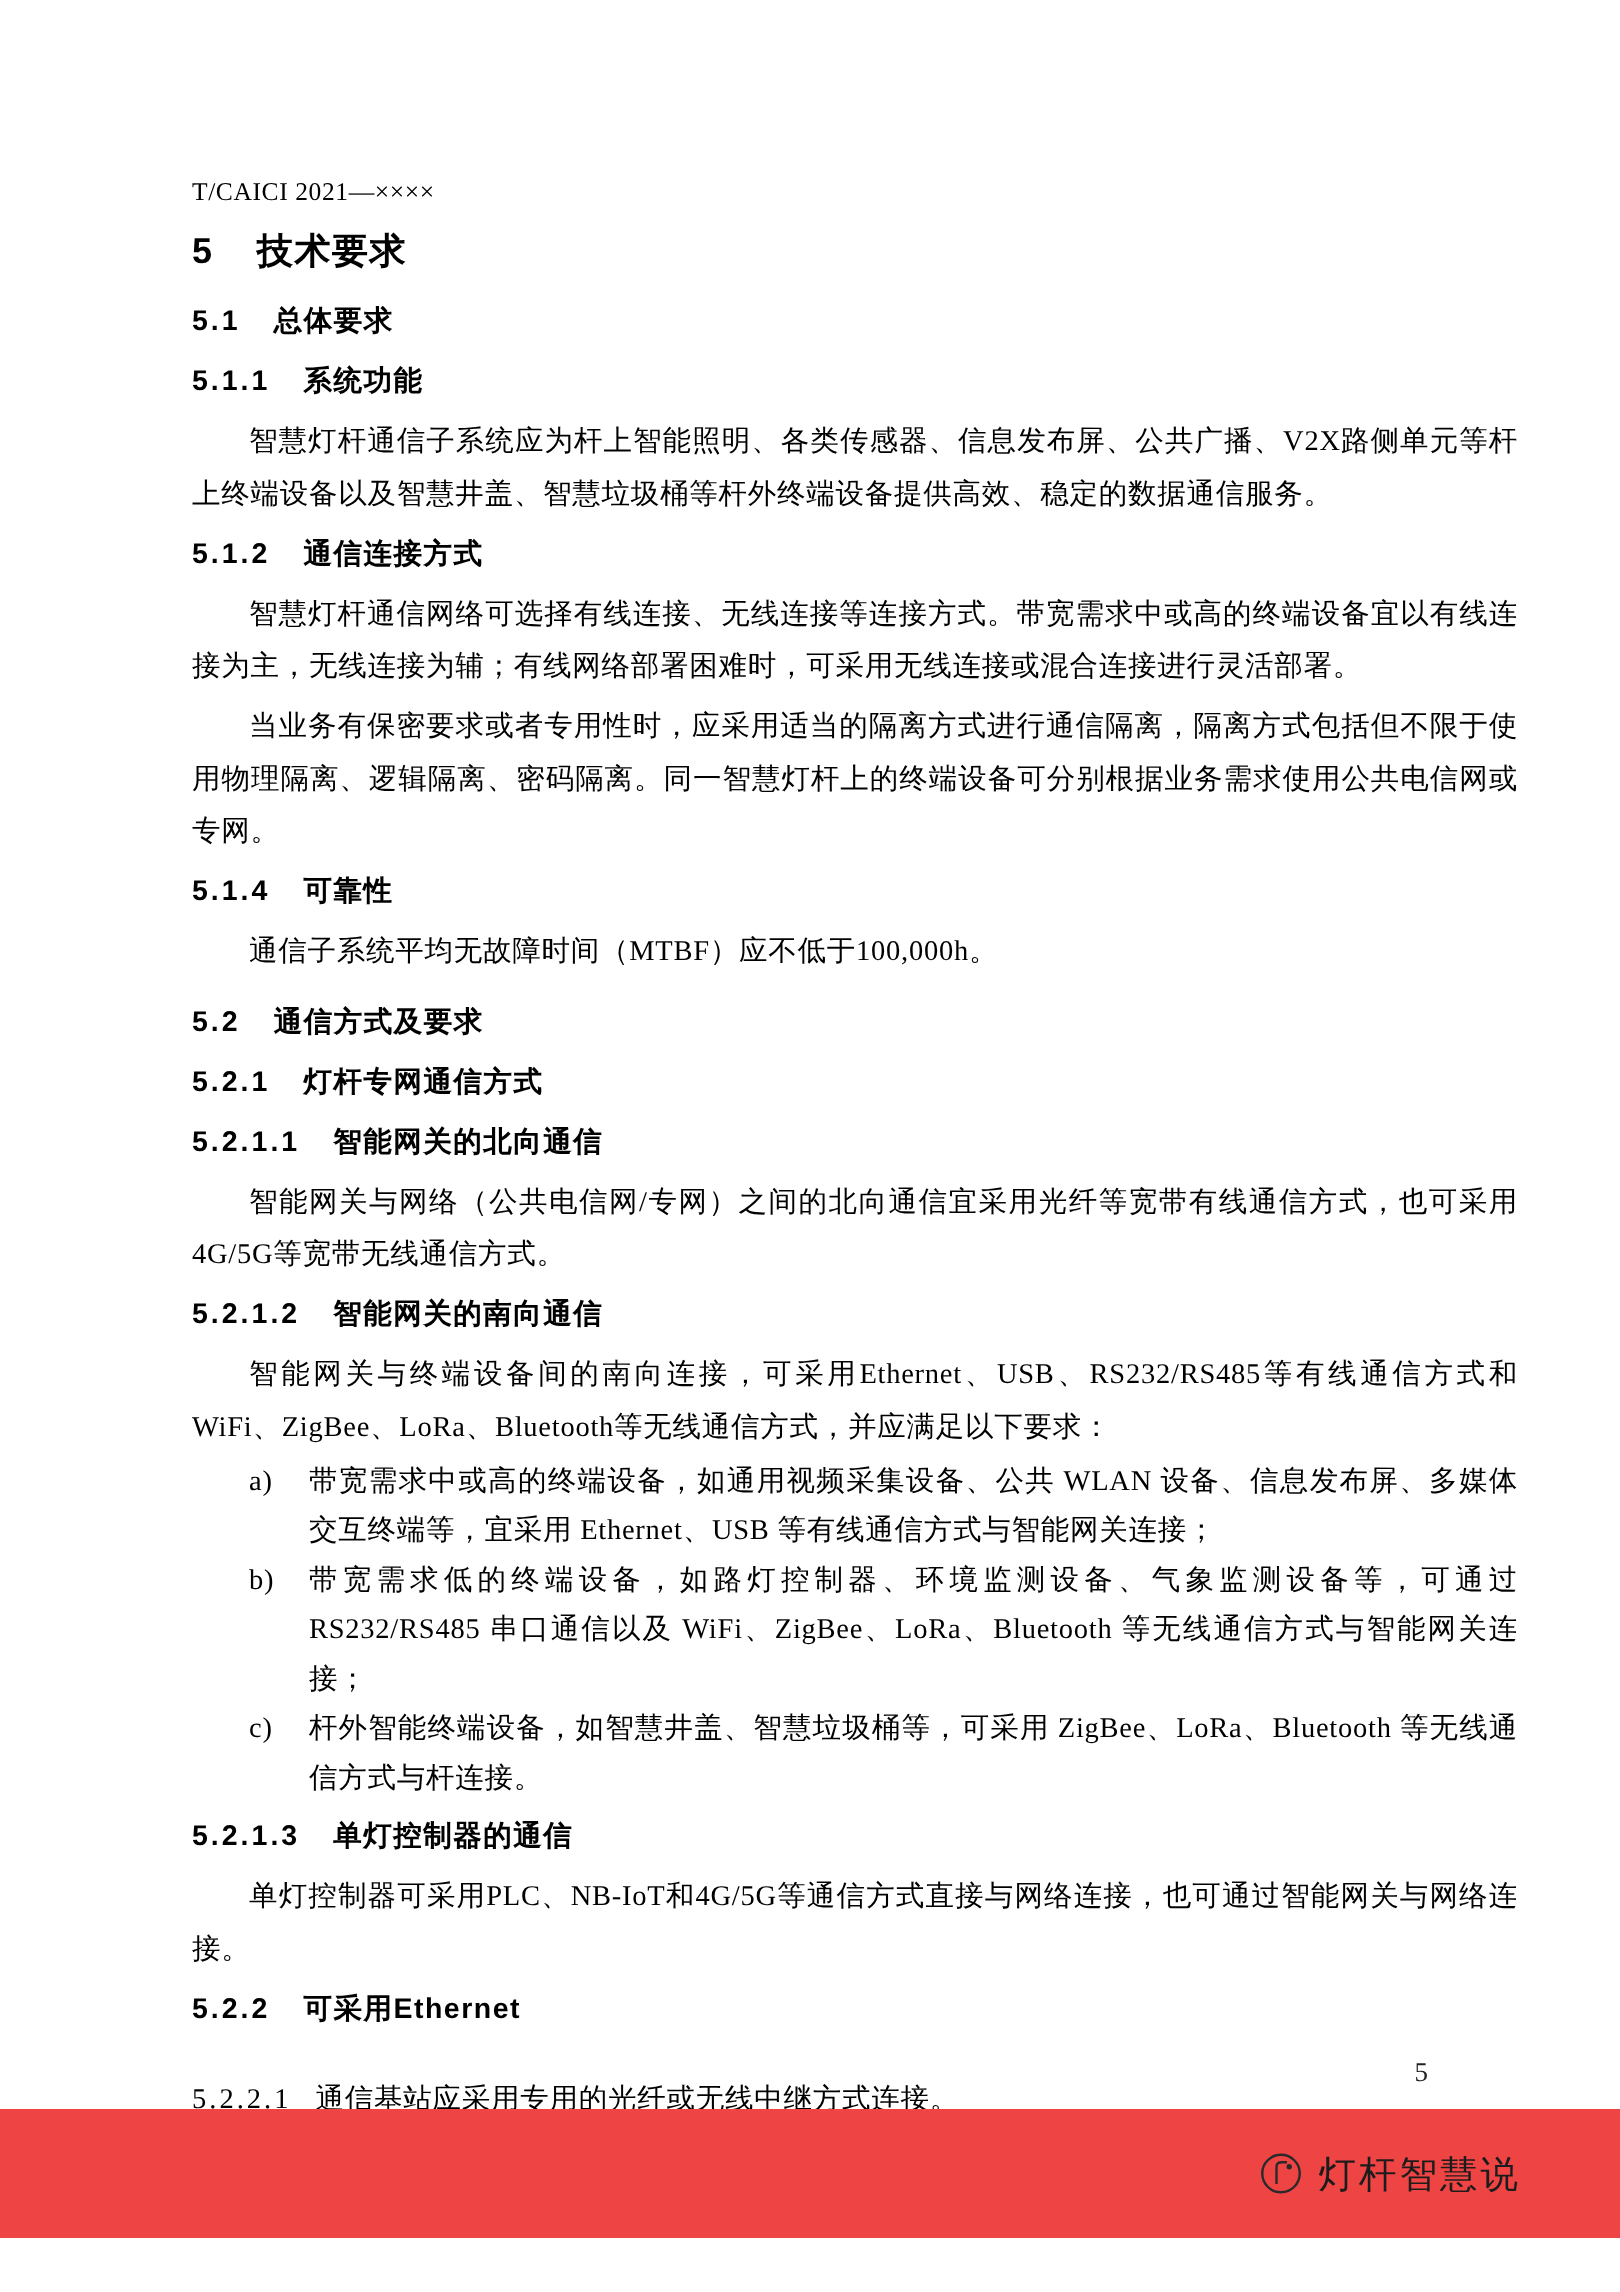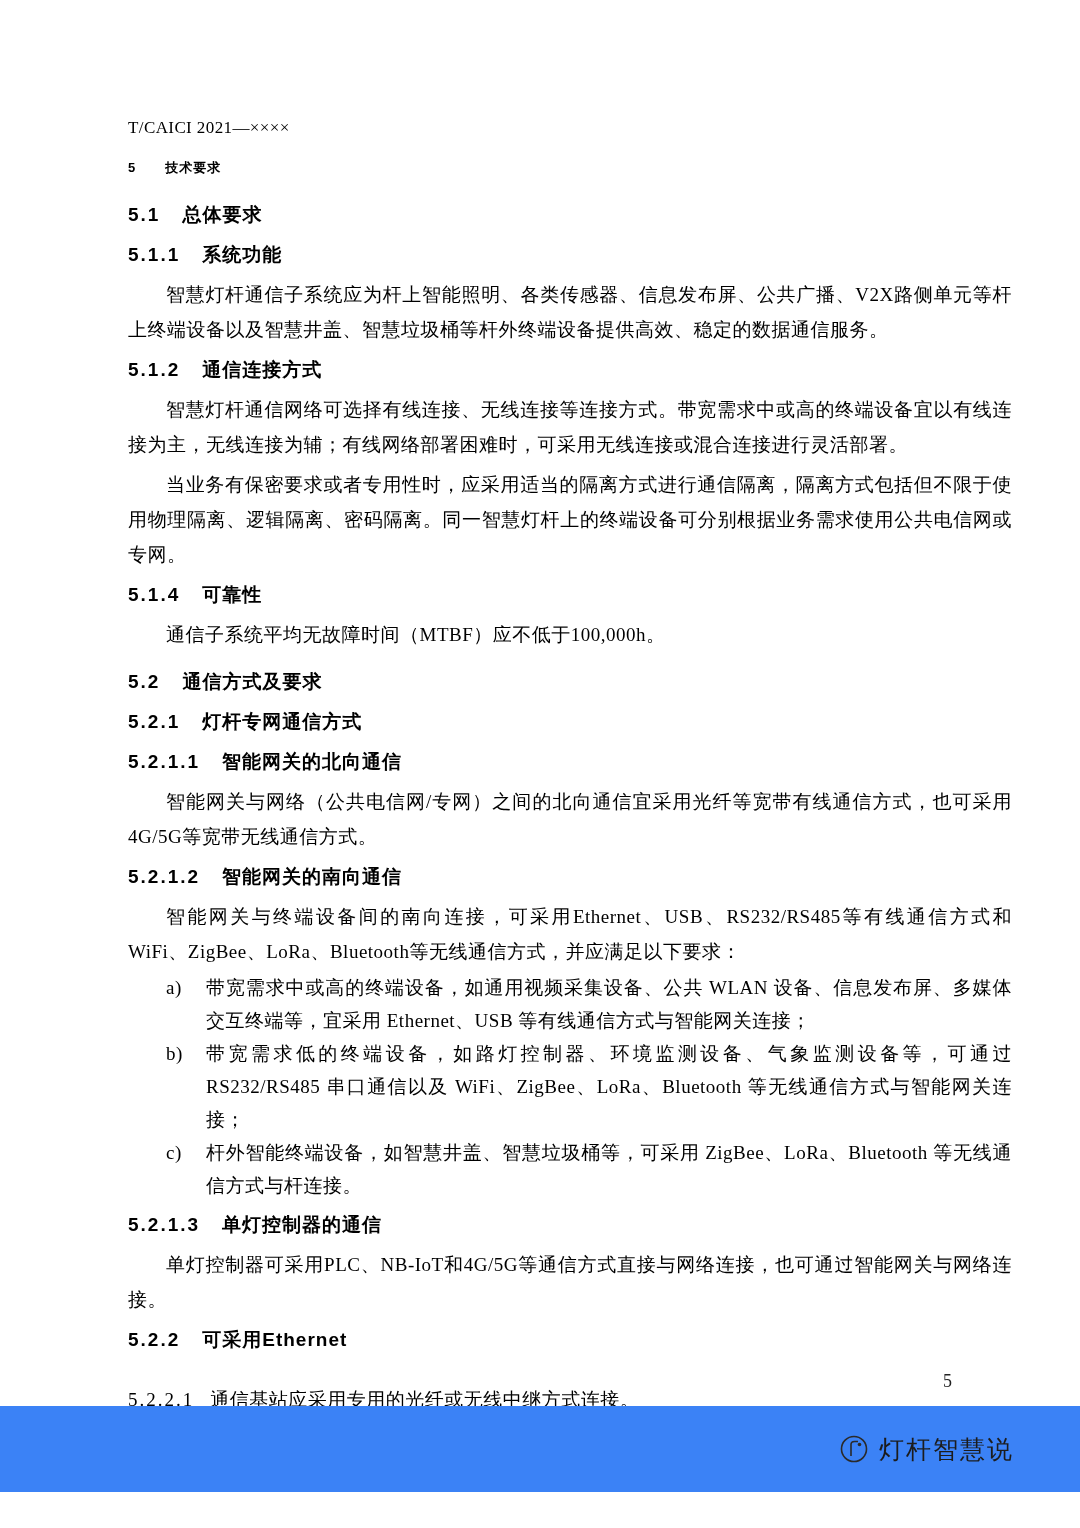--- a/index.html
+++ b/index.html
@@ -24,21 +24,21 @@
     line-height: 24px;
     letter-spacing: 0.4px;
   }
   .heading {
     font-family: "Liberation Sans", "DejaVu Sans", sans-serif;
     font-weight: 700;
     font-size: 19px;
     line-height: 35px;
     letter-spacing: 1px;
   }
-  .h1 { margin-top: 10px; font-size: 13px; }
+  .h1 { margin-top: 10px; font-size: 24px; }
   .h2 { margin-top: 12px; }
   .h3, .h4 { margin-top: 5px; }
   .num { display: inline-block; margin-right: 22px; letter-spacing: 2px; }
   .h1 .num { margin-right: 28px; }
   .body {
     font-size: 19px;
     line-height: 35px;
     margin: 5px 0 0 0;
     text-indent: 38px;
     text-align: justify;
@@ -66,21 +66,21 @@
     bottom: 100px;
     font-size: 18px;
     color: #222222;
   }
   .footer-bar {
     position: absolute;
     left: 0;
     bottom: 0;
     width: 100%;
     height: 86px;
-    background: #3b82f6;
+    background: #ef4444;
     display: flex;
     align-items: center;
     justify-content: flex-end;
     padding-right: 66px;
   }
   .brand {
     display: flex;
     align-items: center;
     gap: 10px;
   }

